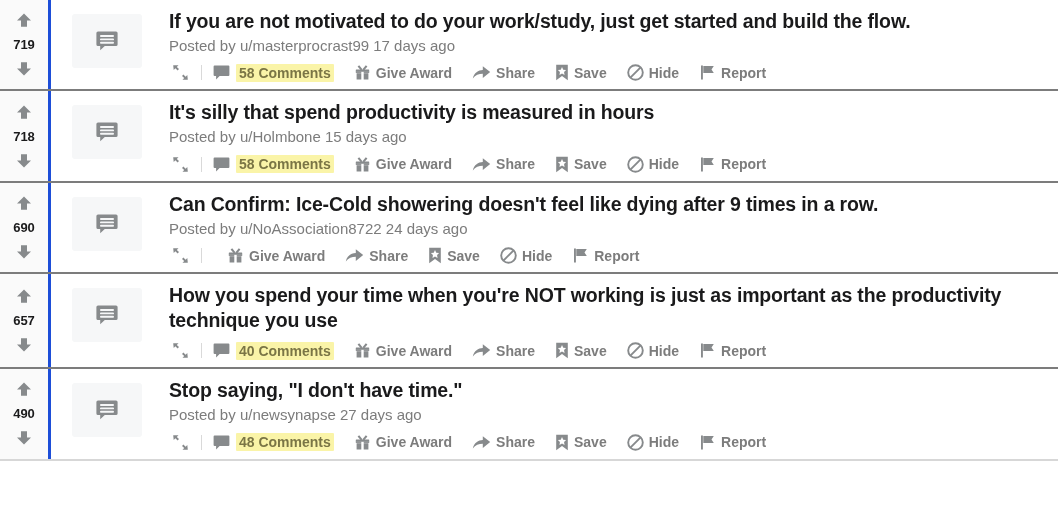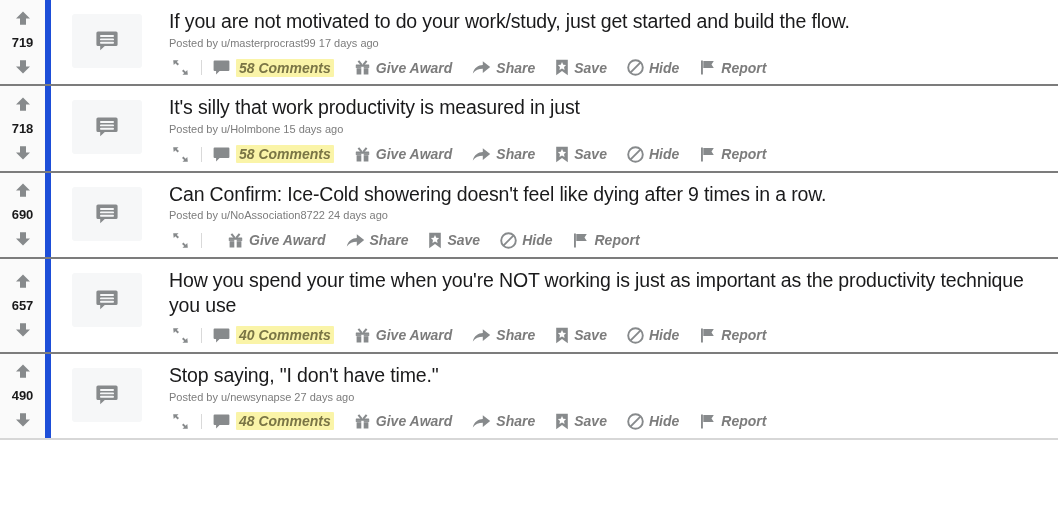--- a/index.html
+++ b/index.html
@@ -29,21 +29,21 @@
     box-sizing: border-box;
     position: relative;
   }
   .post-row:last-child { border-bottom: 2px solid #d7d7d7; }
 
   
   .vote-col {
     width: 51px;
     flex: 0 0 51px;
     background: #fafafa;
-    border-right: 6px solid #1d4ed8;
+    border-right: 3px solid #1d4ed8;
     box-sizing: border-box;
     display: flex;
     flex-direction: column;
     align-items: center;
     justify-content: center;
     padding: 2px 0;
   }
   .vote-arrow {
     width: 20px;
     height: 20px;
@@ -82,29 +82,29 @@
 
   
   .body-col {
     flex: 1 1 auto;
     padding: 9px 12px 6px 6px;
     min-width: 0;
     box-sizing: border-box;
   }
   .post-title {
     font-size: 19.5px;
-    font-weight: normal;
+    font-weight: bold;
     line-height: 1.28;
     color: #1a1a1b;
     margin: 0 0 2px 0;
     letter-spacing: -0.15px;
     cursor: pointer;
   }
   .post-meta {
-    font-size: 11px;
+    font-size: 15px;
     color: #7c7c7c;
     line-height: 1.3;
     margin: 0 0 1px 0;
     display: flex;
     align-items: center;
     gap: 7px;
   }
   .post-meta .meta-text { white-space: nowrap; }
 
   .award-badge {
@@ -142,21 +142,21 @@
     margin: 0 11px 0 2px;
     flex: 0 0 1px;
   }
   .action-icon {
     display: inline-flex;
     align-items: center;
     justify-content: center;
     flex: 0 0 auto;
   }
   .action-icon svg { display: block; }
-  .action-label { line-height: 1; font-style: italic; }
+  .action-label { line-height: 1; }
 
   .comments-count {
     background: #faf4a8;
     color: #7a7545;
     padding: 2px 3px;
     border-radius: 1px;
     margin-left: 1px;
   }
   .gap-l { margin-left: 14px; }
 </style>
@@ -280,21 +280,21 @@
         <div class="thumb">
           <svg width="26" height="26" viewBox="0 0 26 26">
       <path fill="#878a8c" d="M4 3.5h18a1.6 1.6 0 0 1 1.6 1.6v11.4A1.6 1.6 0 0 1 22 18.1h-11.2L6.2 22.3V18.1H4a1.6 1.6 0 0 1-1.6-1.6V5.1A1.6 1.6 0 0 1 4 3.5z"></path>
       <rect x="6" y="7" width="14" height="1.9" rx="0.9" fill="#f6f7f8"></rect>
       <rect x="6" y="10.4" width="14" height="1.9" rx="0.9" fill="#f6f7f8"></rect>
       <rect x="6" y="13.8" width="14" height="1.9" rx="0.9" fill="#f6f7f8"></rect>
     </svg>
         </div>
       </div>
       <div class="body-col">
-        <div class="post-title">It's silly that work productivity is measured in just</div>
+        <div class="post-title">It's silly that spend productivity is measured in hours</div>
         <div class="post-meta">
           <span class="meta-text">Posted by u/Holmbone 15 days ago</span>
         </div>
         <div class="action-bar">
           <div class="action-item expand">
             <span class="action-icon">
               <svg width="19" height="19" viewBox="0 0 19 19">
       <path fill="#878a8c" d="M2.2 2.2h5.3L5.8 3.9l2.2 2.2L6.6 7.5 4.4 5.3 2.7 7z"></path>
       <path fill="#878a8c" d="M16.8 16.8h-5.3l1.7-1.7-2.2-2.2 1.4-1.4 2.2 2.2 1.7-1.7z"></path>
     </svg>

